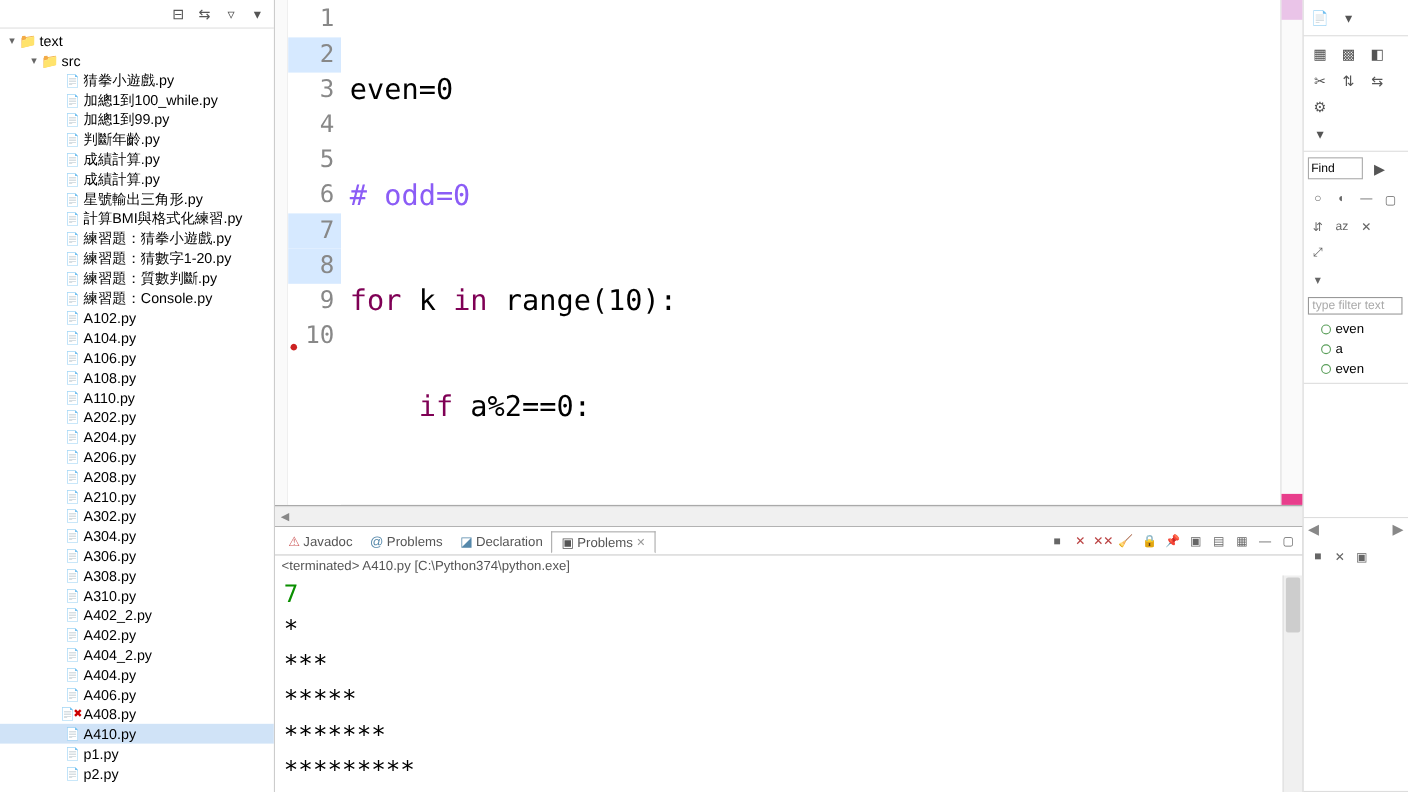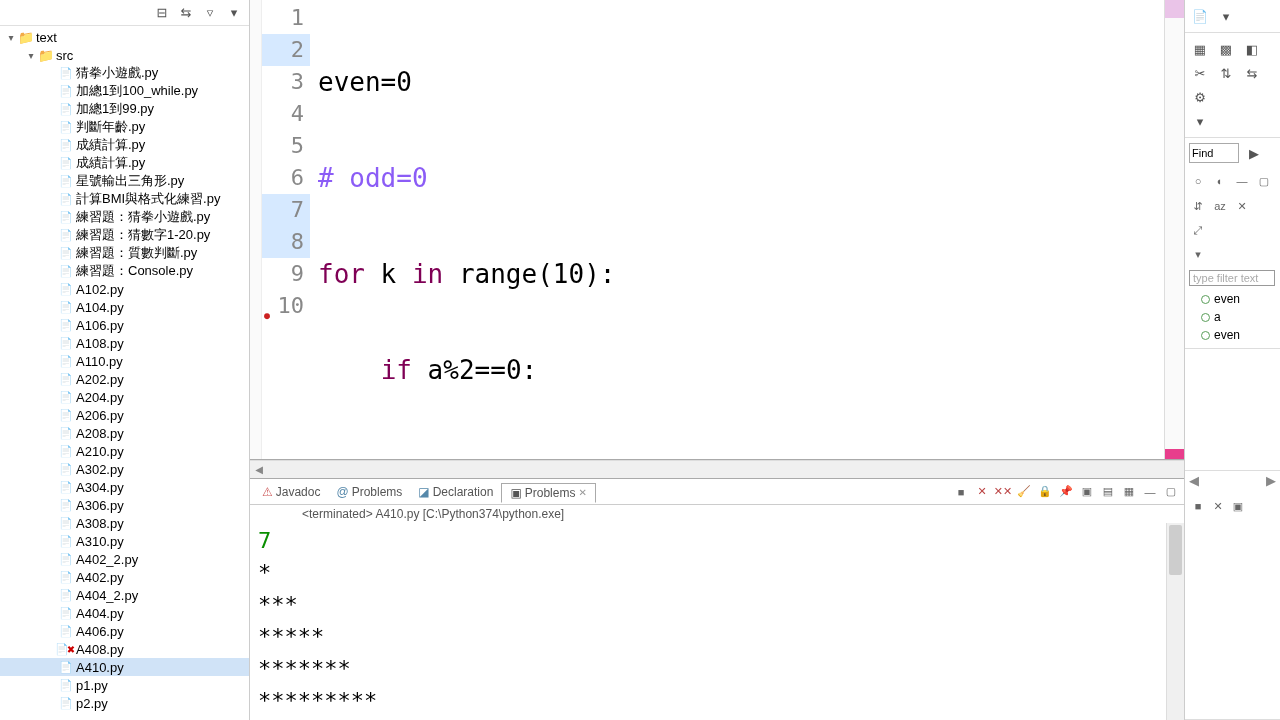--- a/index.html
+++ b/index.html
@@ -38,21 +38,21 @@
 .hscroll{height:18px;background:#f0f0f0;border-top:1px solid #ddd;position:relative;}
 .hscroll .ar{width:18px;height:16px;display:inline-flex;align-items:center;justify-content:center;color:#888;font-size:10px;}
 
 .bottom { height: 242px; display:flex; flex-direction:column; border-top:1px solid #aaa;}
 .btabs { height: 26px; display:flex; align-items:center; border-bottom:1px solid #ccc; padding:0 4px;}
 .btab { padding: 2px 8px; color:#555; font-size:12px; display:flex; align-items:center; gap:3px;}
 .btab.active { background:#fff; border:1px solid #aaa; border-bottom:1px solid #fff; position:relative; top:1px;}
 .btab .x{font-size:10px;color:#999;}
 .bctrls{margin-left:auto;display:flex;gap:3px;}
 .bctrls .cb{width:18px;height:18px;display:flex;align-items:center;justify-content:center;color:#666;font-size:11px;}
-.terminfo{font-size:12px;color:#555;padding:2px 6px;margin-left:46px;}
+.terminfo{font-size:12px;color:#555;padding:2px 6px;}
 .console-out{flex:1;font-family:Consolas,monospace;font-size:22px;line-height:32px;padding:2px 8px;overflow:auto;position:relative;}
 .console-out .inp{color:#0a8f00;}
 .cscroll{position:absolute;right:0;top:0;width:18px;height:100%;background:#f0f0f0;border-left:1px solid #ddd;}
 .cscroll .th{position:absolute;left:2px;right:2px;top:2px;height:50px;background:#cdcdcd;border-radius:2px;}
 
 .right-panel { width: 96px; border-left:1px solid #ccc; display:flex; flex-direction:column;}
 .rgroup{border-bottom:1px solid #ddd;padding:4px;}
 .rrow{display:flex;gap:4px;align-items:center;height:24px;}
 .rbtn{width:22px;height:22px;display:flex;align-items:center;justify-content:center;color:#555;}
 .find-row{display:flex;align-items:center;gap:4px;padding:4px;}

